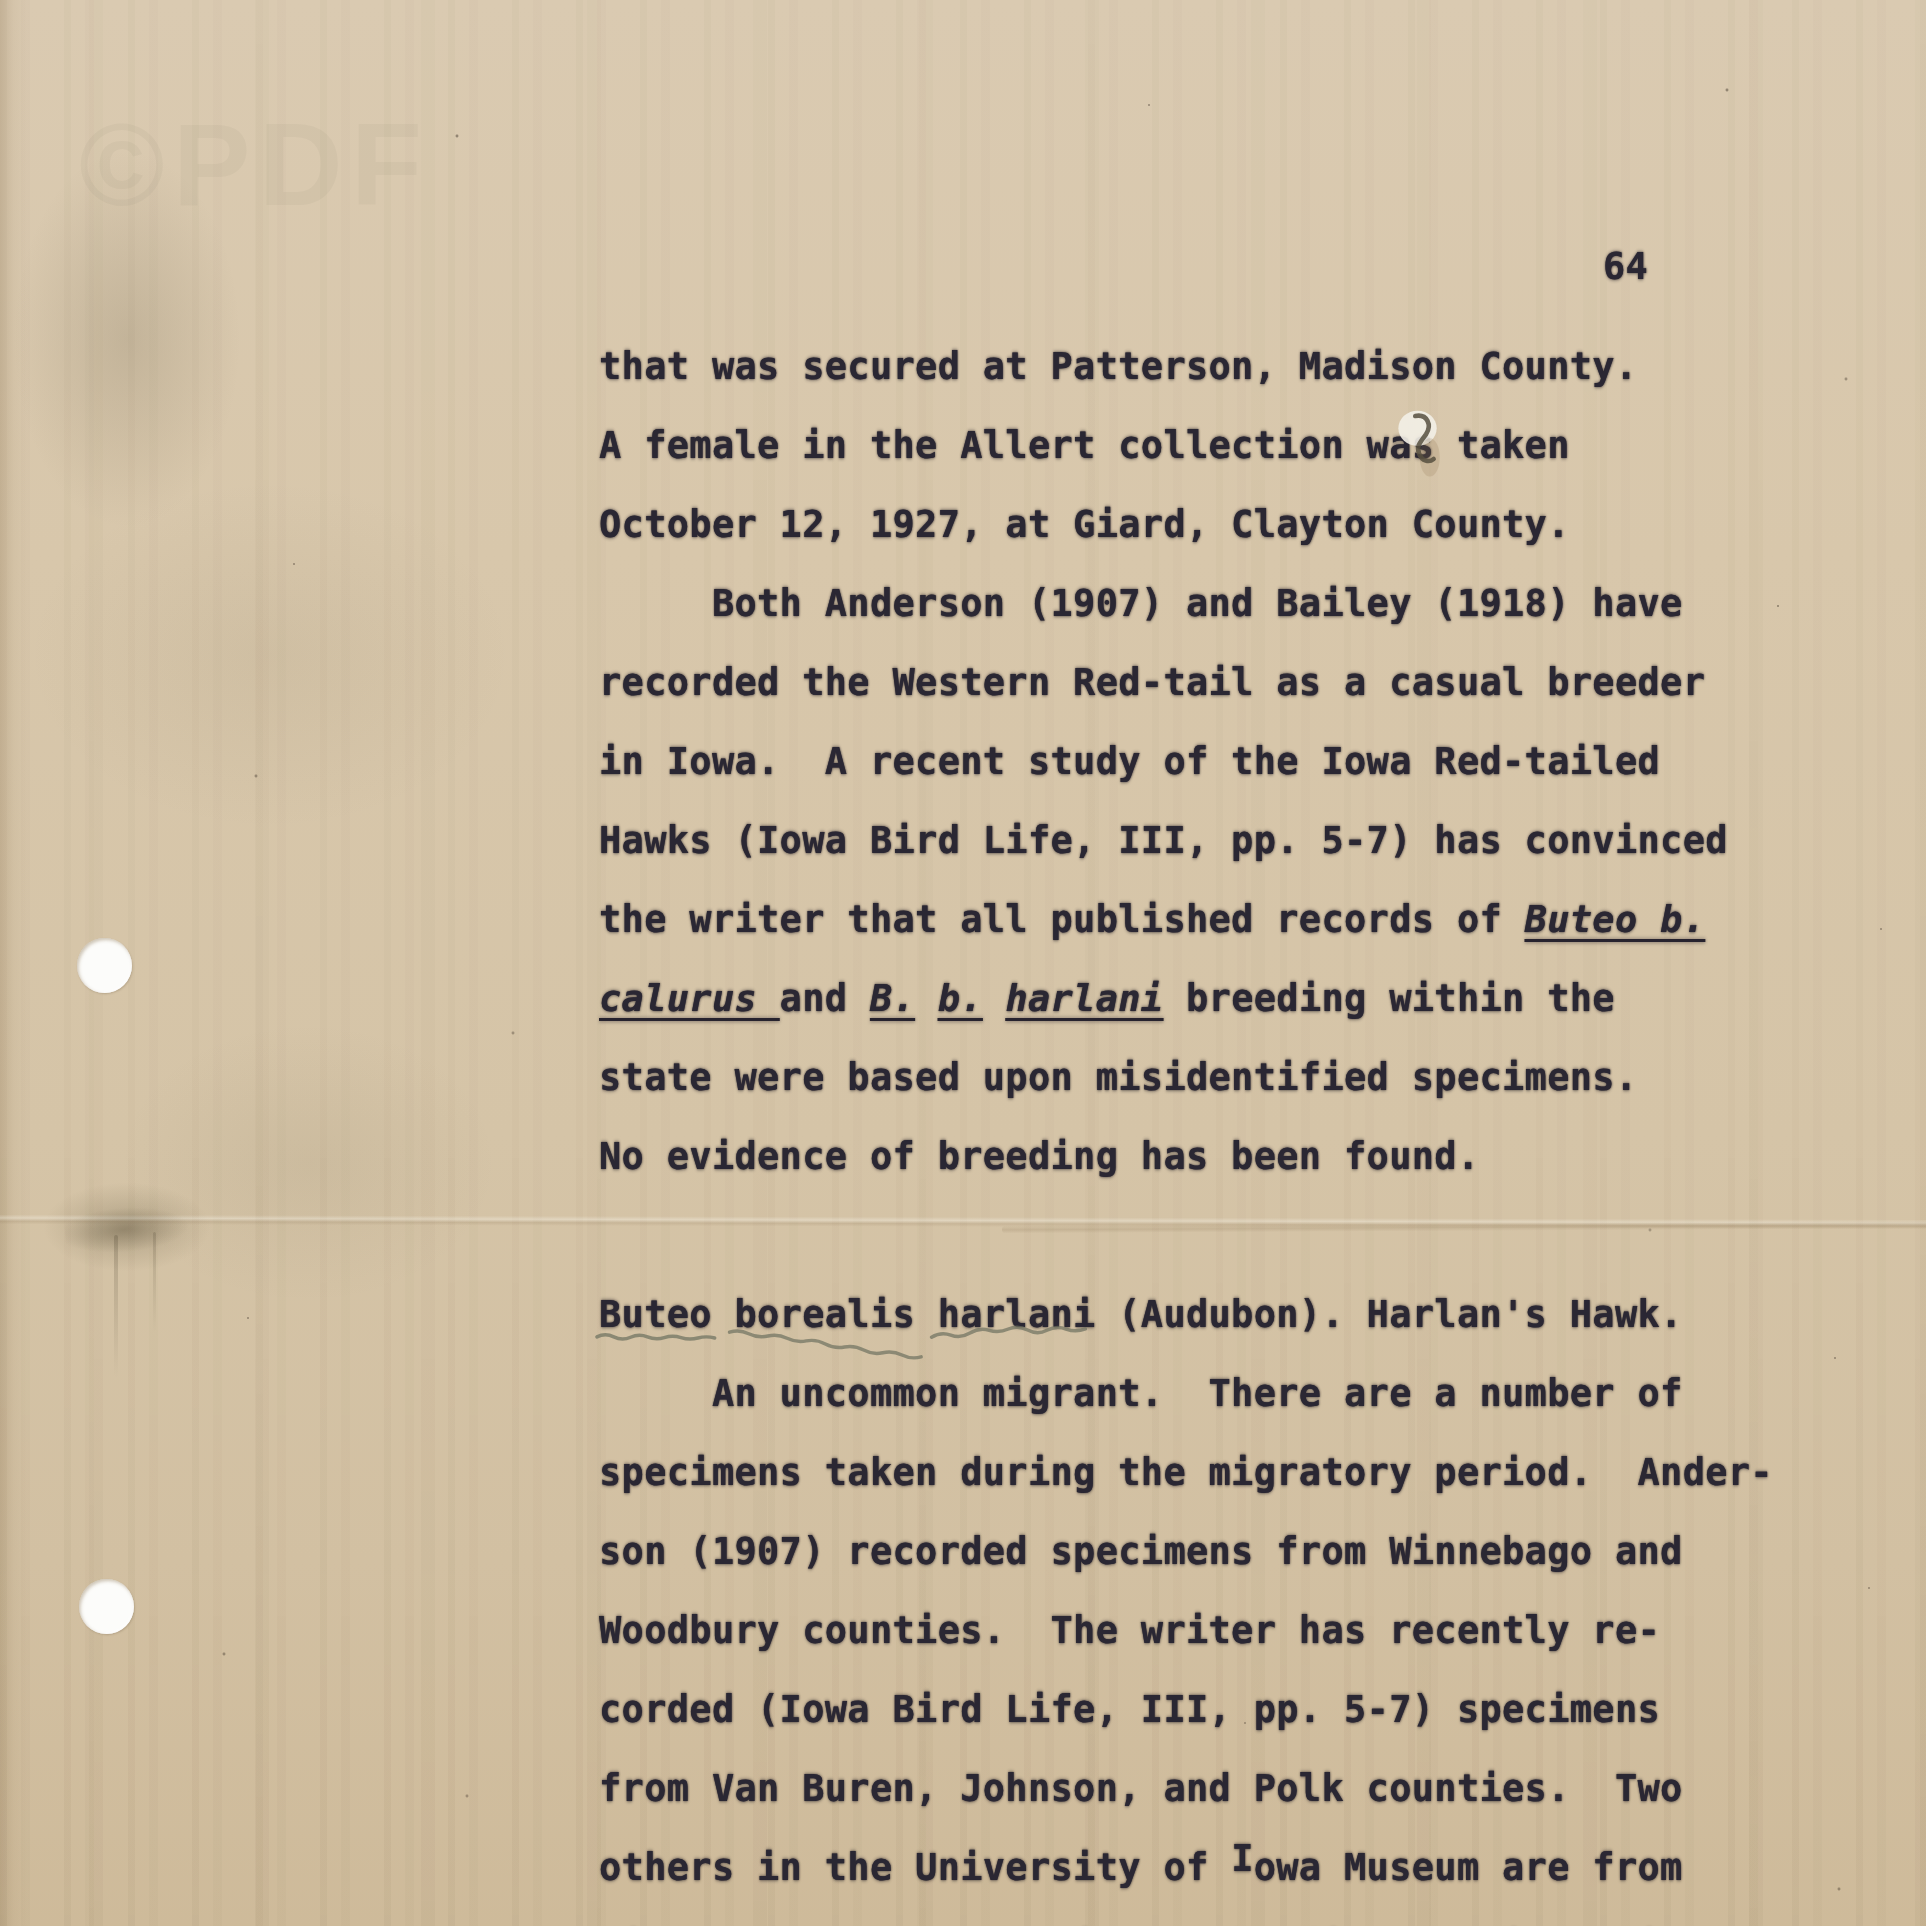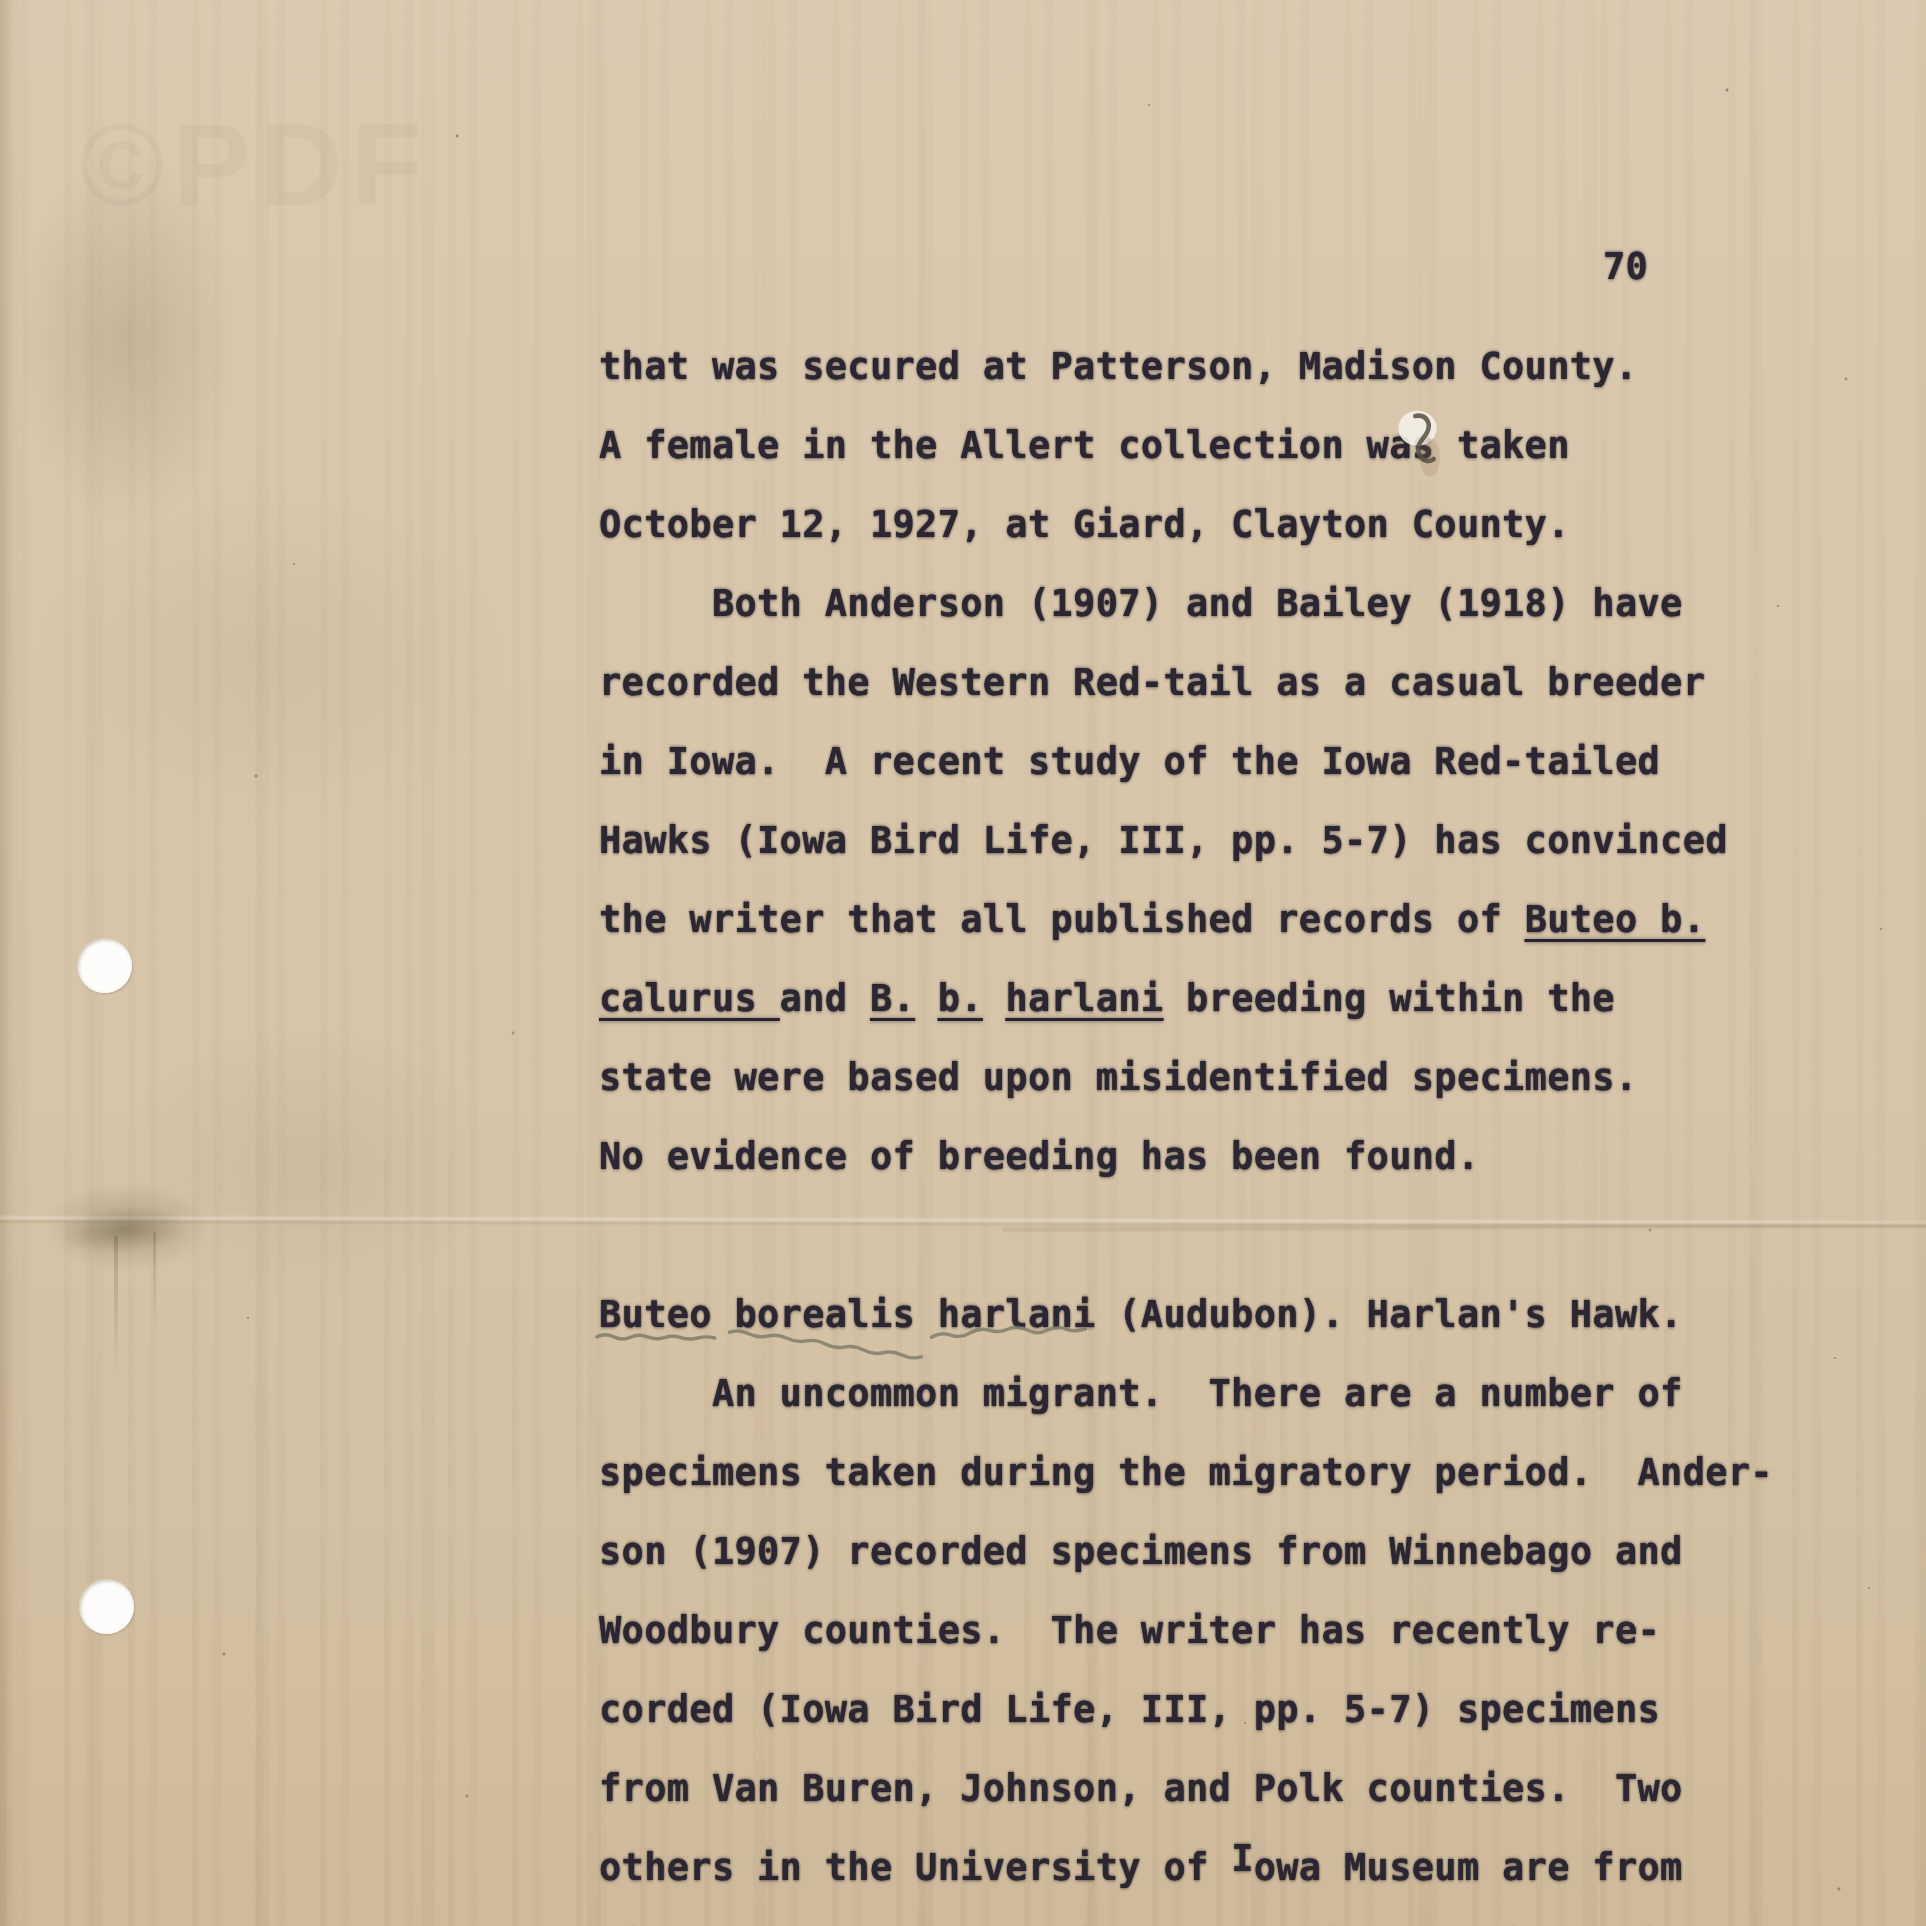--- a/index.html
+++ b/index.html
@@ -101,20 +101,21 @@
     position:absolute;left:599px;top:327px;width:1194px;
     font-size:37px;line-height:79px;letter-spacing:0.3px;white-space:pre;
   }
   .text-col .line{height:79px;}
   .u{
     text-decoration:underline;
     text-decoration-thickness:2.7px;
     text-underline-offset:7px;
     text-decoration-skip-ink:none;
     text-decoration-color:rgba(38,34,46,.88);
+    font-style:italic;
   }
   .raised{position:relative;top:-9.2px;}
   .pencil{position:absolute;overflow:visible;}
   .smudge{position:absolute;left:1393px;top:408px;overflow:visible;}
 </style>
 </head>
 <body>
 
 <div class="paper"></div>
 <div class="streaks"></div>
@@ -124,21 +125,21 @@
 <div class="drip1"></div>
 <div class="drip2"></div>
 
 <div class="specks"></div>
 
 <div class="hole hole-1"></div>
 <div class="hole hole-2"></div>
 
 <div class="watermark">©PDF</div>
 
-<div class="page-number ink">70</div>
+<div class="page-number ink">64</div>
 
 <div class="text-col ink" id="text-col"><div class="line"><span>that was secured at Patterson, Madison County.</span></div><div class="line"><span>A female in the Allert collection was taken</span></div><div class="line"><span>October 12, 1927, at Giard, Clayton County.</span></div><div class="line"><span>     Both Anderson (1907) and Bailey (1918) have</span></div><div class="line"><span>recorded the Western Red-tail as a casual breeder</span></div><div class="line"><span>in Iowa.  A recent study of the Iowa Red-tailed</span></div><div class="line"><span>Hawks (Iowa Bird Life, III, pp. 5-7) has convinced</span></div><div class="line"><span>the writer that all published records of </span><span class="u">Buteo b.</span></div><div class="line"><span class="u">calurus </span><span>and </span><span class="u">B.</span><span> </span><span class="u">b.</span><span> </span><span class="u">harlani</span><span> breeding within the</span></div><div class="line"><span>state were based upon misidentified specimens.</span></div><div class="line"><span>No evidence of breeding has been found.</span></div><div class="line"><span></span></div><div class="line"><span>Buteo borealis harlani (Audubon). Harlan's Hawk.</span></div><div class="line"><span>     An uncommon migrant.  There are a number of</span></div><div class="line"><span>specimens taken during the migratory period.  Ander-</span></div><div class="line"><span>son (1907) recorded specimens from Winnebago and</span></div><div class="line"><span>Woodbury counties.  The writer has recently re-</span></div><div class="line"><span>corded (Iowa Bird Life, III, pp. 5-7) specimens</span></div><div class="line"><span>from Van Buren, Johnson, and Polk counties.  Two</span></div><div class="line"><span>others in the University of </span><span class="raised">I</span><span>owa Museum are from</span></div><div class="line"><span>Linn and Monona counties.  The five specimens in</span></div></div>
 
 <svg class="pencil" style="left:594px;top:1330px" width="129" height="13" viewBox="0 0 334 34">
   <path d="M6,18 q22,-11 44,0 t44,1 t44,-1 t44,2 t44,0 t44,1 t44,0" fill="none" stroke="#6d7160" stroke-width="9" stroke-linecap="round" opacity="0.72"></path>
 </svg>
 <svg class="pencil" style="left:727px;top:1332px;transform:rotate(2.2deg)" width="197" height="17" viewBox="0 0 512 44">
   <path d="M6,10 q25,-9 50,2 t50,4 t50,4 t50,5 t50,6 t50,6 t50,6 t50,5 t50,4 t50,3" fill="none" stroke="#6d7160" stroke-width="9" stroke-linecap="round" opacity="0.70"></path>
 </svg>
 <svg class="pencil" style="left:929px;top:1325px;transform:rotate(-1.5deg)" width="172" height="15.4" viewBox="0 0 446 40">

